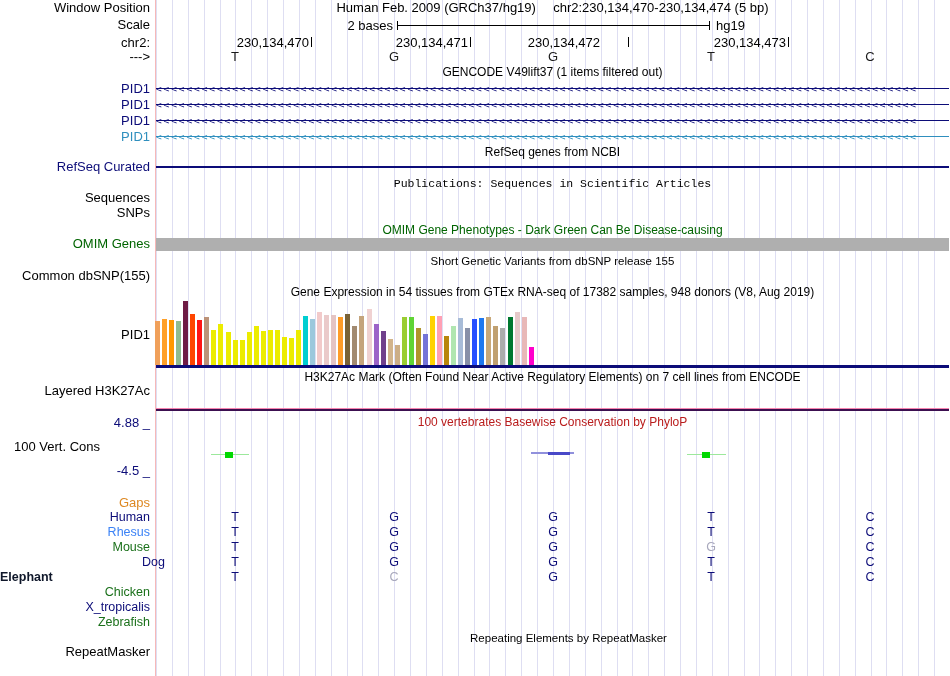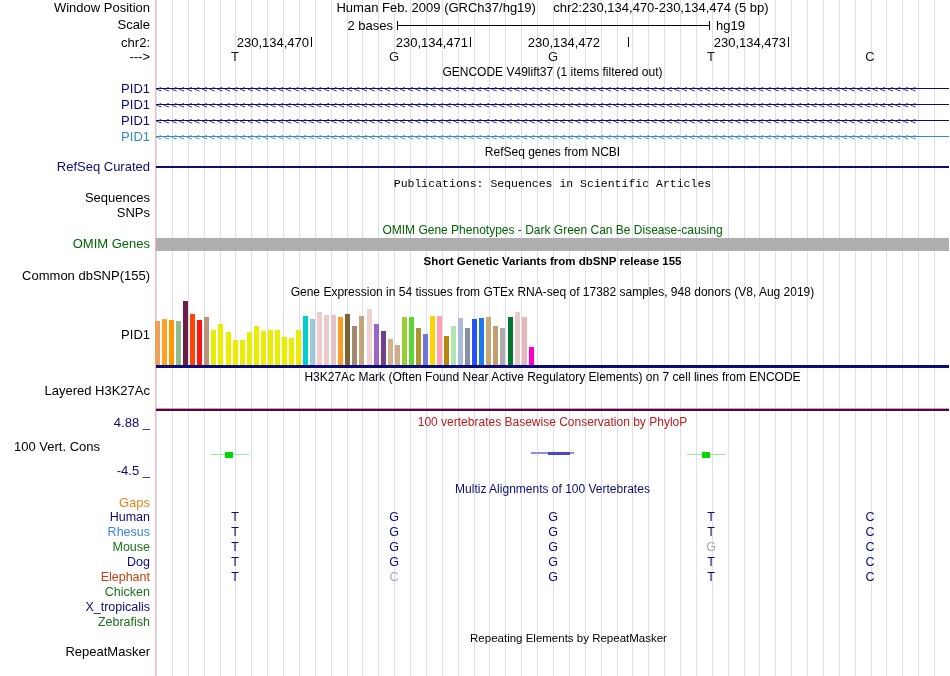--- a/index.html
+++ b/index.html
@@ -55,21 +55,21 @@
   <div class="hline" style="left:156px;top:166px;width:793px;height:2px;"></div>
 
   <div class="ctitle" style="top:177px;font-size:11.5px;font-family:Liberation Mono, monospace;">Publications: Sequences in Scientific Articles</div>
   <div class="lbl" style="top:191px">Sequences</div>
   <div class="lbl" style="top:206px">SNPs</div>
 
   <div class="ctitle dgreen" style="top:224px">OMIM Gene Phenotypes - Dark Green Can Be Disease-causing</div>
   <div class="lbl dgreen" style="top:237px">OMIM Genes</div>
   <div class="abs" style="left:156px;top:238px;width:793px;height:13px;background:#AFAFAF;"></div>
 
-  <div class="ctitle" style="top:255px;font-size:11.5px;font-weight:bold;">Short Genetic Variants from dbSNP release 155</div>
+  <div class="ctitle" style="top:255px;font-size:11.5px;">Short Genetic Variants from dbSNP release 155</div>
   <div class="lbl" style="top:269px">Common dbSNP(155)</div>
 
   <div class="ctitle" style="top:286px">Gene Expression in 54 tissues from GTEx RNA-seq of 17382 samples, 948 donors (V8, Aug 2019)</div>
   <div class="lbl" style="top:328px">PID1</div>
   <div id="gtex-bars" class="abs" style="left:156px;top:298px;width:793px;height:67px;">
       <div style="position: absolute; left: -1px; bottom: 0px; width: 5px; height: 44px; background: rgb(240, 160, 90);"></div>
       <div style="position: absolute; left: 6.05px; bottom: 0px; width: 5px; height: 46px; background: rgb(255, 160, 40);"></div>
       <div style="position: absolute; left: 13.1px; bottom: 0px; width: 5px; height: 45px; background: rgb(255, 152, 0);"></div>
       <div style="position: absolute; left: 20.15px; bottom: 0px; width: 5px; height: 44px; background: rgb(143, 188, 143);"></div>
       <div style="position: absolute; left: 27.2px; bottom: 0px; width: 5px; height: 64px; background: rgb(110, 27, 69);"></div>
@@ -129,21 +129,20 @@
   <div class="lbl" style="top:384px">Layered H3K27Ac</div>
   <div class="abs" style="left:156px;top:408px;width:793px;height:1px;background:#F884B0;"></div>
   <div class="abs" style="left:156px;top:409px;width:793px;height:2px;background:#3C0F50;"></div>
 
   <div class="ctitle pblue" style="top:416px">100 vertebrates Basewise Conservation by PhyloP</div>
   <div class="lbl navy" style="top:416px">4.88 _</div>
   <div class="lbl-left" style="top:440px">100 Vert. Cons</div>
   <div class="lbl navy" style="top:464px">-4.5 _</div>
   <div id="phylop-marks"></div>
 
-  <div class="ctitle navy" style="top:483px">Multiz Alignments of 100 Vertebrates</div>
   <div class="lbl" style="top:496px;color:#DD8822;">Gaps</div>
   <div id="align-rows"></div>
 
   <div class="ctitle" style="top:632px;font-size:11.5px;margin-left:16px;">Repeating Elements by RepeatMasker</div>
   <div class="lbl" style="top:645px">RepeatMasker</div>
 <div style="position: absolute; left: 189px; top: 36px; width: 120px; text-align: right; font-size: 13px; line-height: 13px; white-space: nowrap;">230,134,470</div>
     <div style="position: absolute; left: 311px; top: 37px; width: 1px; height: 10px; background: rgb(0, 0, 0);"></div>
     <div style="position: absolute; left: 348px; top: 36px; width: 120px; text-align: right; font-size: 13px; line-height: 13px; white-space: nowrap;">230,134,471</div>
     <div style="position: absolute; left: 470px; top: 37px; width: 1px; height: 10px; background: rgb(0, 0, 0);"></div>
     <div style="position: absolute; left: 480px; top: 36px; width: 120px; text-align: right; font-size: 13px; line-height: 13px; white-space: nowrap;">230,134,472</div>
@@ -184,27 +183,27 @@
     <div style="position: absolute; left: 386px; top: 526px; width: 16px; text-align: center; font-size: 12.5px; line-height: 13px; color: rgb(12, 12, 120);">G</div>
     <div style="position: absolute; left: 545px; top: 526px; width: 16px; text-align: center; font-size: 12.5px; line-height: 13px; color: rgb(12, 12, 120);">G</div>
     <div style="position: absolute; left: 703px; top: 526px; width: 16px; text-align: center; font-size: 12.5px; line-height: 13px; color: rgb(12, 12, 120);">T</div>
     <div style="position: absolute; left: 862px; top: 526px; width: 16px; text-align: center; font-size: 12.5px; line-height: 13px; color: rgb(12, 12, 120);">C</div>
     <div style="position: absolute; left: 0px; top: 541px; width: 150px; text-align: right; font-size: 12.5px; line-height: 13px; color: rgb(26, 112, 26);">Mouse</div>
     <div style="position: absolute; left: 227px; top: 541px; width: 16px; text-align: center; font-size: 12.5px; line-height: 13px; color: rgb(12, 12, 120);">T</div>
     <div style="position: absolute; left: 386px; top: 541px; width: 16px; text-align: center; font-size: 12.5px; line-height: 13px; color: rgb(12, 12, 120);">G</div>
     <div style="position: absolute; left: 545px; top: 541px; width: 16px; text-align: center; font-size: 12.5px; line-height: 13px; color: rgb(12, 12, 120);">G</div>
     <div style="position: absolute; left: 703px; top: 541px; width: 16px; text-align: center; font-size: 12.5px; line-height: 13px; color: rgb(168, 168, 188);">G</div>
     <div style="position: absolute; left: 862px; top: 541px; width: 16px; text-align: center; font-size: 12.5px; line-height: 13px; color: rgb(12, 12, 120);">C</div>
-    <div style="position: absolute; left: 0px; top: 556px; width: 150px; text-align: right; font-size: 12.5px; line-height: 13px; color: rgb(12, 12, 120);">Dog</div>
+    <div style="position: absolute; left: 0px; top: 556px; width: 150px; text-align: right; font-size: 12.5px; line-height: 13px; color: rgb(12, 12, 120); padding-left: 15px;">Dog</div>
     <div style="position: absolute; left: 227px; top: 556px; width: 16px; text-align: center; font-size: 12.5px; line-height: 13px; color: rgb(12, 12, 120);">T</div>
     <div style="position: absolute; left: 386px; top: 556px; width: 16px; text-align: center; font-size: 12.5px; line-height: 13px; color: rgb(12, 12, 120);">G</div>
     <div style="position: absolute; left: 545px; top: 556px; width: 16px; text-align: center; font-size: 12.5px; line-height: 13px; color: rgb(12, 12, 120);">G</div>
     <div style="position: absolute; left: 703px; top: 556px; width: 16px; text-align: center; font-size: 12.5px; line-height: 13px; color: rgb(12, 12, 120);">T</div>
     <div style="position: absolute; left: 862px; top: 556px; width: 16px; text-align: center; font-size: 12.5px; line-height: 13px; color: rgb(12, 12, 120);">C</div>
-    <div style="position: absolute; left: 0px; top: 571px; width: 150px; text-align: right; font-size: 12.5px; line-height: 13px; color: #c2410c;">Elephant</div>
+    <div style="position: absolute; left: 0px; top: 571px; width: 150px; text-align: left; font-size: 12.5px; line-height: 13px; color: #0f172a; font-weight: bold;">Elephant</div>
     <div style="position: absolute; left: 227px; top: 571px; width: 16px; text-align: center; font-size: 12.5px; line-height: 13px; color: rgb(12, 12, 120);">T</div>
     <div style="position: absolute; left: 386px; top: 571px; width: 16px; text-align: center; font-size: 12.5px; line-height: 13px; color: rgb(168, 168, 188);">C</div>
     <div style="position: absolute; left: 545px; top: 571px; width: 16px; text-align: center; font-size: 12.5px; line-height: 13px; color: rgb(12, 12, 120);">G</div>
     <div style="position: absolute; left: 703px; top: 571px; width: 16px; text-align: center; font-size: 12.5px; line-height: 13px; color: rgb(12, 12, 120);">T</div>
     <div style="position: absolute; left: 862px; top: 571px; width: 16px; text-align: center; font-size: 12.5px; line-height: 13px; color: rgb(12, 12, 120);">C</div>
     <div style="position: absolute; left: 0px; top: 586px; width: 150px; text-align: right; font-size: 12.5px; line-height: 13px; color: rgb(26, 112, 26);">Chicken</div>
     <div style="position: absolute; left: 0px; top: 601px; width: 150px; text-align: right; font-size: 12.5px; line-height: 13px; color: rgb(12, 12, 120);">X_tropicalis</div>
     <div style="position: absolute; left: 0px; top: 616px; width: 150px; text-align: right; font-size: 12.5px; line-height: 13px; color: rgb(26, 112, 26);">Zebrafish</div>
   </div>
 

